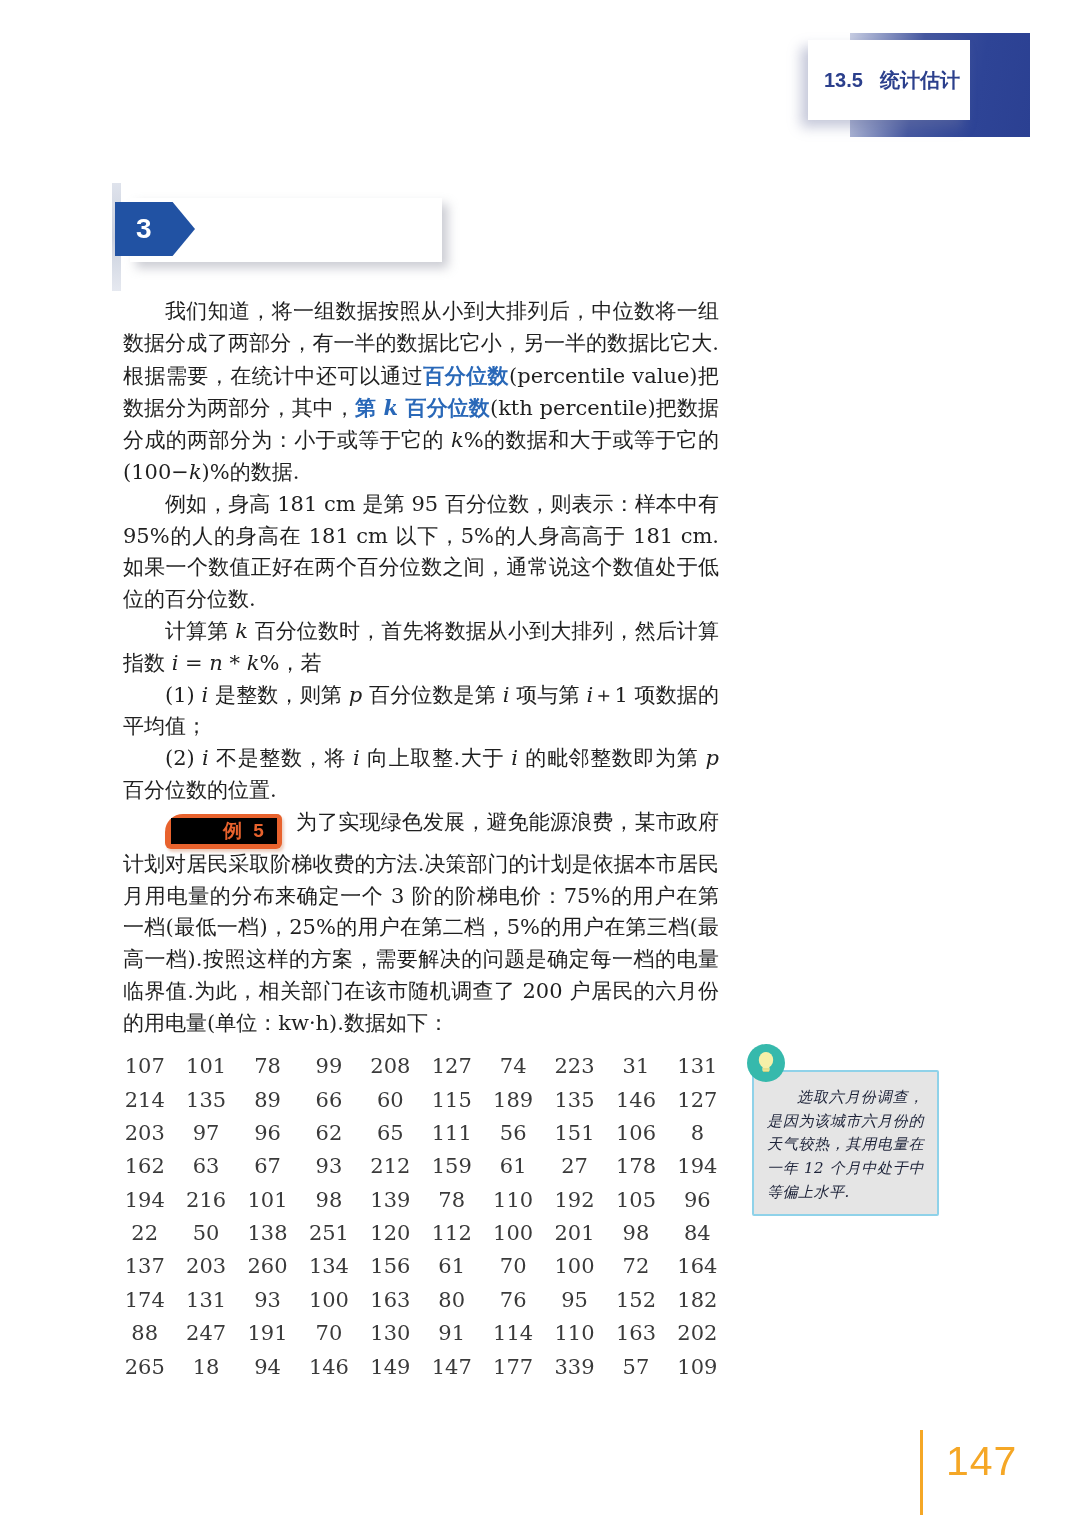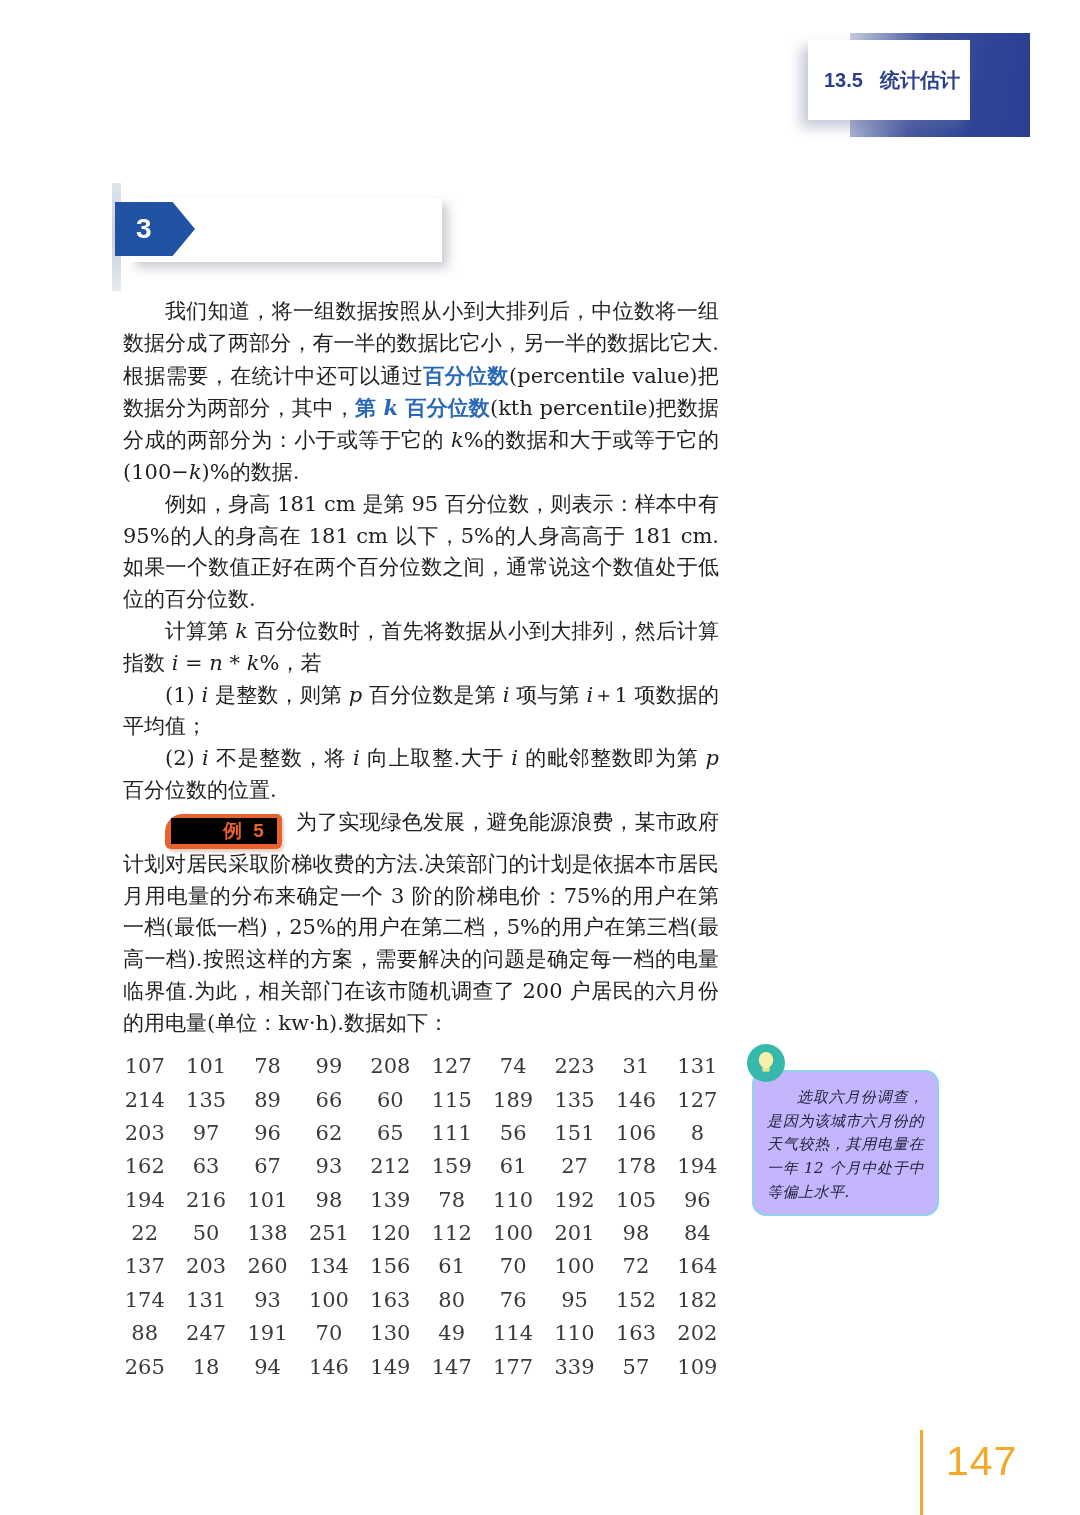--- a/index.html
+++ b/index.html
@@ -74,21 +74,21 @@
   .num-table{margin:10px 0 0 -9px;width:614px;}
   .num-row{display:flex;height:33.4px;align-items:flex-end;}
   .num-cell{
     flex:1;text-align:center;font-family:"DejaVu Serif",serif;
     font-size:21px;color:#3a3a3a;
   }
 
   
   .side-note{
     position:absolute;left:752px;top:1070px;width:187px;min-height:130px;
-    background:#c4b5fd;border:2.5px solid #8fd2e9;border-radius:14px;
+    background:#e5e5e5;border:2.5px solid #8fd2e9;border-radius:2px;
     box-sizing:border-box;padding:14px 13px 10px 13px;
   }
   .side-note-text{
     font-size:15px;line-height:1.58;color:#1c2238;text-align:justify;
     font-style:italic;font-family:"DejaVu Serif",serif;text-indent:2em;
     letter-spacing:.5px;
   }
   .bulb-wrap{
     position:absolute;left:747px;top:1044px;width:38px;height:38px;z-index:3;
   }
@@ -226,21 +226,21 @@
           <span class="num-cell">95</span>
           <span class="num-cell">152</span>
           <span class="num-cell">182</span>
         </div>
         <div class="num-row">
           <span class="num-cell">88</span>
           <span class="num-cell">247</span>
           <span class="num-cell">191</span>
           <span class="num-cell">70</span>
           <span class="num-cell">130</span>
-          <span class="num-cell">49</span>
+          <span class="num-cell">91</span>
           <span class="num-cell">114</span>
           <span class="num-cell">110</span>
           <span class="num-cell">163</span>
           <span class="num-cell">202</span>
         </div>
         <div class="num-row">
           <span class="num-cell">265</span>
           <span class="num-cell">18</span>
           <span class="num-cell">94</span>
           <span class="num-cell">146</span>

